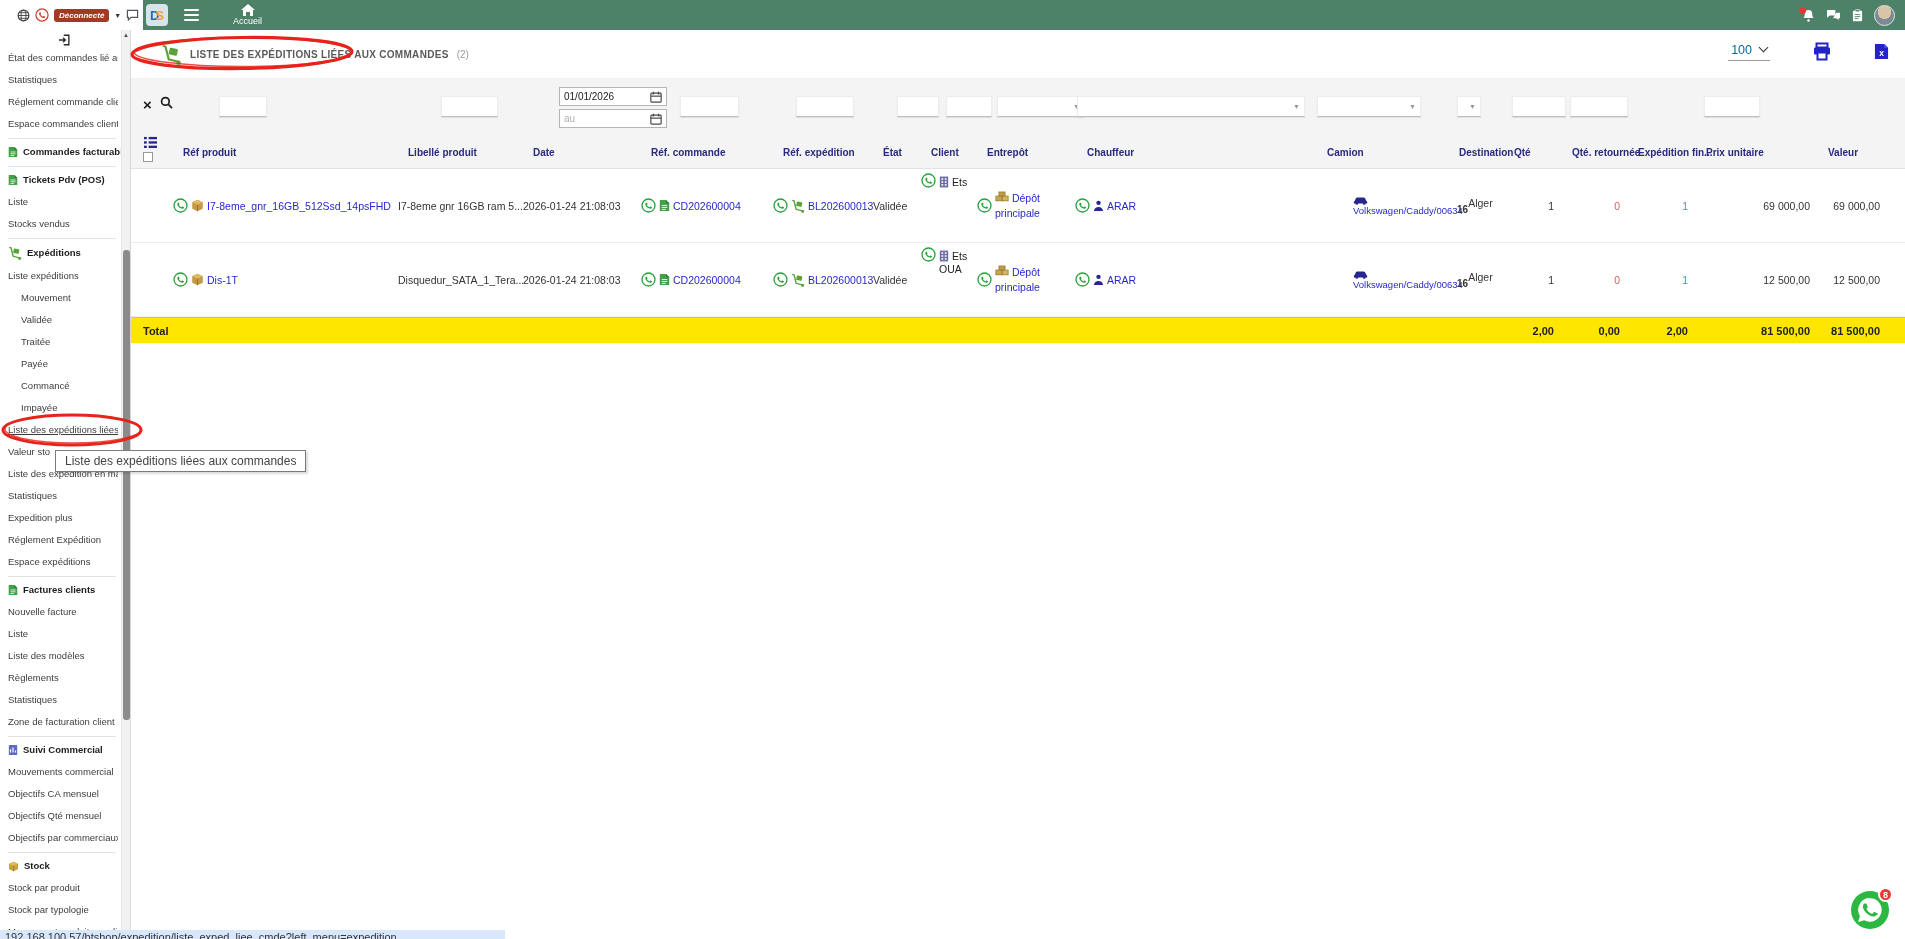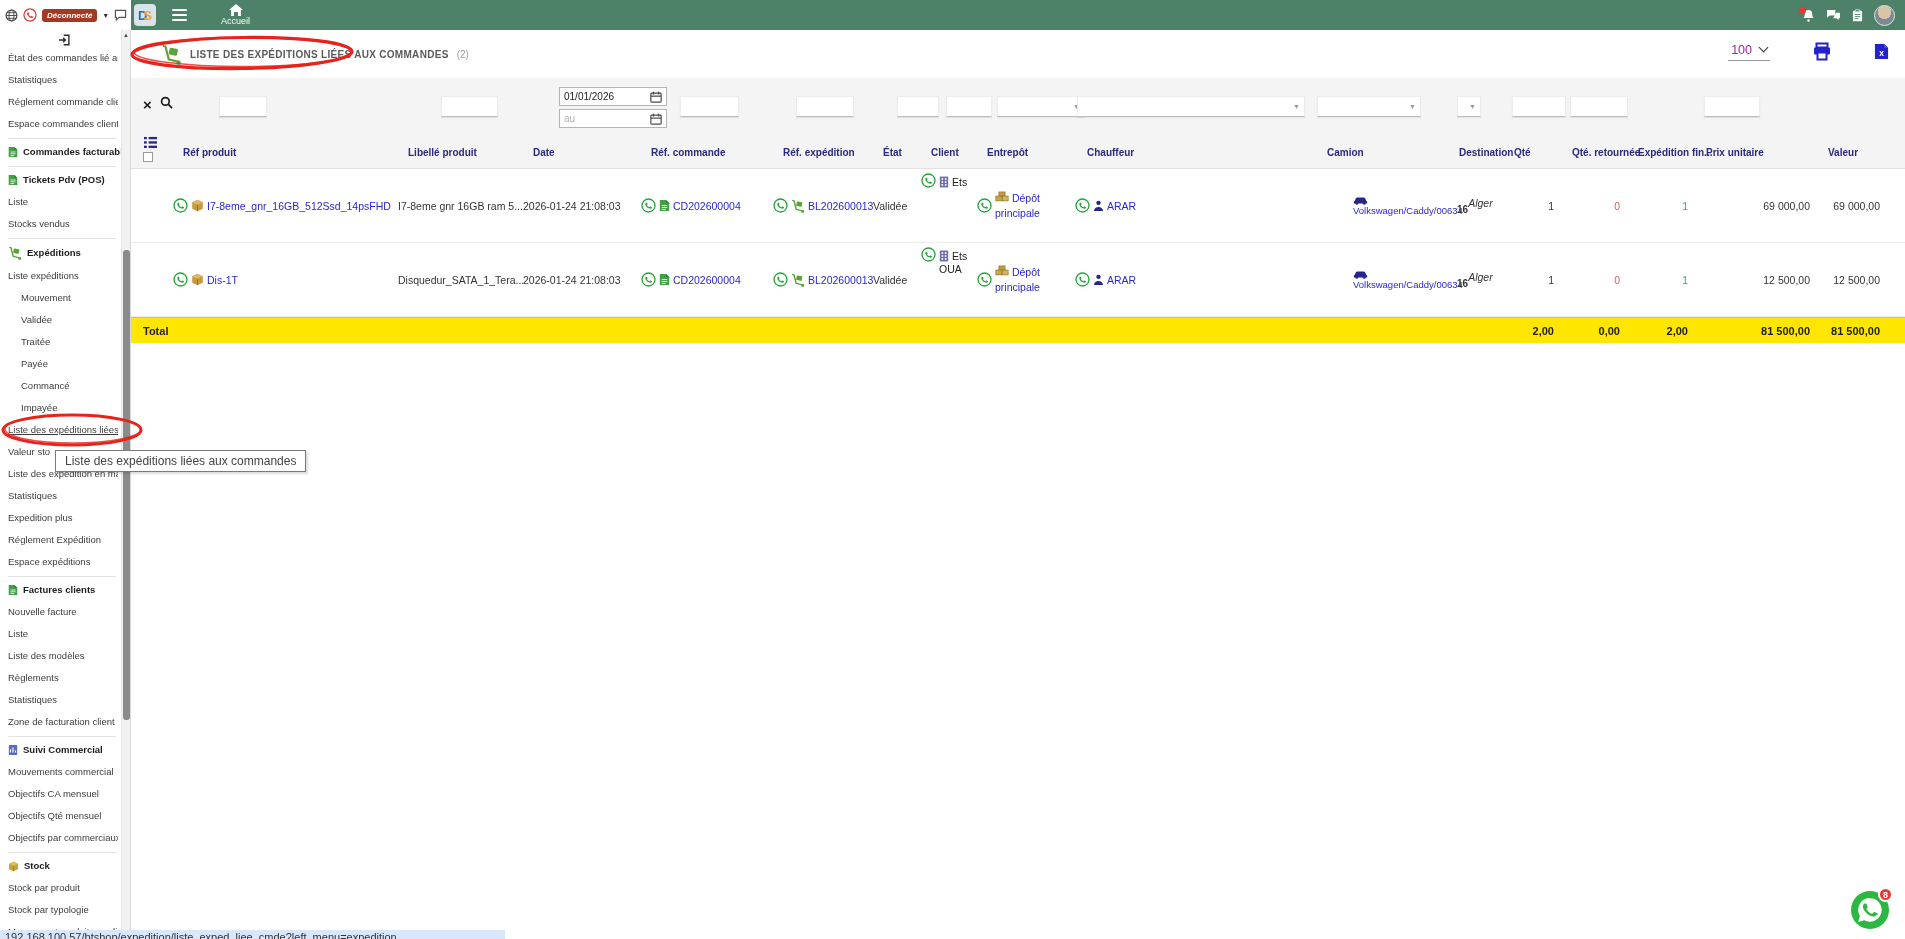--- a/index.html
+++ b/index.html
@@ -1,21 +1,21 @@
 <!DOCTYPE html>
 <html><head>
 <meta charset="utf-8">
 <style>
   html,body{margin:0;padding:0;}
   body{width:1905px;height:939px;overflow:hidden;background:#fff;
        font-family:"Liberation Sans",sans-serif;position:relative;}
   *{box-sizing:border-box;}
 
   
-  .topbar{position:absolute;left:0;top:0;right:0;height:30px;display:flex;z-index:20;}
+  .topbar{position:absolute;left:12px;top:0;right:0;height:30px;display:flex;z-index:20;}
   .tb-left{width:131px;background:#fff;display:flex;align-items:center;gap:5px;padding-left:5px;flex:none;}
   .tb-left .ic{display:inline-flex;align-items:center;}
   .badge-disc{background:#a23a23;color:#fff;font-size:8px;font-weight:bold;font-style:italic;
               padding:2px 5px;border-radius:3px;white-space:nowrap;}
   .caret{font-size:7px;color:#333;}
   .help-circle{width:12px;height:12px;border-radius:50%;background:#9a9a9a;color:#fff;
                font-size:8px;font-weight:bold;display:flex;align-items:center;justify-content:center;}
   .tb-main{flex:1;background:#4d8168;display:flex;align-items:center;position:relative;}
   .logo{width:22px;height:22px;margin-left:3px;background:#d8e3ea;border-radius:4px;position:relative;
         font-weight:bold;font-size:13px;display:flex;align-items:center;justify-content:center;}
@@ -47,21 +47,21 @@
   .sb-thumb{position:absolute;top:220px;left:1px;width:7px;height:470px;background:#8b8b8b;border-radius:3px;}
 
   
   .main{position:absolute;left:131px;top:30px;right:0;bottom:0;background:#fff;}
   .title-row{height:48px;display:flex;align-items:center;padding-left:30px;position:relative;}
   .title-wrap{display:flex;align-items:center;gap:8px;}
   .page-title{font-size:10px;font-weight:bold;color:#5a5a5a;letter-spacing:.3px;margin:0;}
   .count{color:#9a9a9a;font-size:10px;}
   .tr-right{position:absolute;right:16px;top:12px;display:flex;align-items:center;gap:42px;}
   .pagesize{display:flex;align-items:center;gap:8px;border-bottom:1px solid #9a9a9a;
-            padding:0 3px 3px 3px;font-size:12.5px;color:#a21caf;cursor:pointer;text-align:center;}
+            padding:0 3px 3px 3px;font-size:12.5px;color:#0369a1;cursor:pointer;text-align:center;}
   .chev{width:7px;height:7px;border-right:1.8px solid #333;border-bottom:1.8px solid #333;
         transform:rotate(45deg);margin-top:-4px;}
 
   .band{background:#f4f4f4;padding-top:6px;border-bottom:1px solid #e2e2e2;}
   .filter-abs{position:relative;height:52px;}
   .f-input{position:absolute;top:12px;height:21px;background:#fff;border:1px solid #ececec;
            border-bottom:1px solid #bdbdbd;box-shadow:0 1px 1px rgba(0,0,0,.07);padding:0 4px;font-size:10px;}
   .f-select{position:absolute;top:12px;height:21px;background:#fff;border:1px solid #ececec;
             border-bottom:1px solid #bdbdbd;box-shadow:0 1px 1px rgba(0,0,0,.06);display:flex;
             align-items:center;justify-content:flex-end;padding-right:4px;color:#999;font-size:7px;cursor:pointer;}
@@ -86,21 +86,21 @@
   .num{justify-content:flex-end;padding-right:12px;}
   .red{color:#e05b5b;}.teal{color:#2fa3a0;}
   .cell.client{flex-direction:column;align-items:flex-start;align-self:start;margin-top:4px;gap:1px;}
   .cl1{display:flex;align-items:flex-end;gap:3px;}
   .cl2{padding-left:18px;}
   .cell.entrepot .wrap{display:inline-block;white-space:normal;width:56px;line-height:1.35;}
   .cell.chauffeur{padding-left:2px;}
   .cell.camion{flex-direction:column;align-items:flex-start;padding-left:40px;gap:0;font-size:9.5px;}
   .cell.dest{gap:0;}
   .dcode{position:relative;top:4px;font-size:10px;font-weight:bold;}
-  .dname{position:relative;top:-3px;font-style:italic;}
+  .dname{position:relative;top:-3px;}
 
   .total-row{height:26px;background:#ffe600;font-weight:bold;color:#222;font-size:11px;border-top:1px solid #e6cf00;}
   .total-label{grid-column:1/3;padding-left:12px;}
   .t-num{text-align:right;padding-right:12px;}
 
   
   .tooltip{position:absolute;left:55px;top:446px;background:#fff;border:1px solid #7a7a7a;
            padding:3px 9px;font-size:12px;color:#444;box-shadow:2px 2px 2px rgba(0,0,0,.14);
            white-space:nowrap;z-index:50;}
   svg.ann{position:absolute;pointer-events:none;z-index:60;overflow:visible;}

